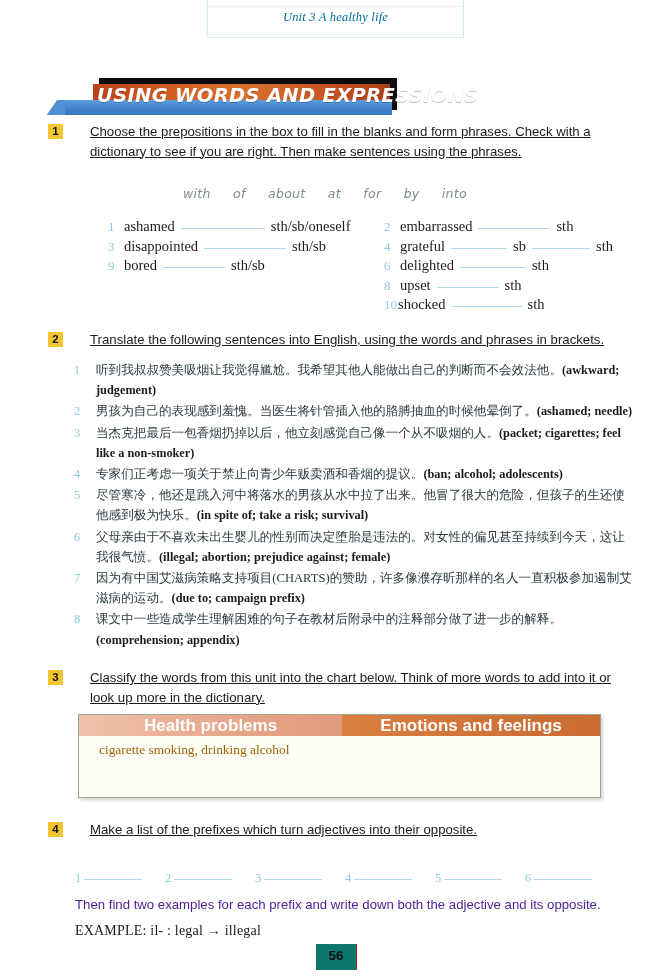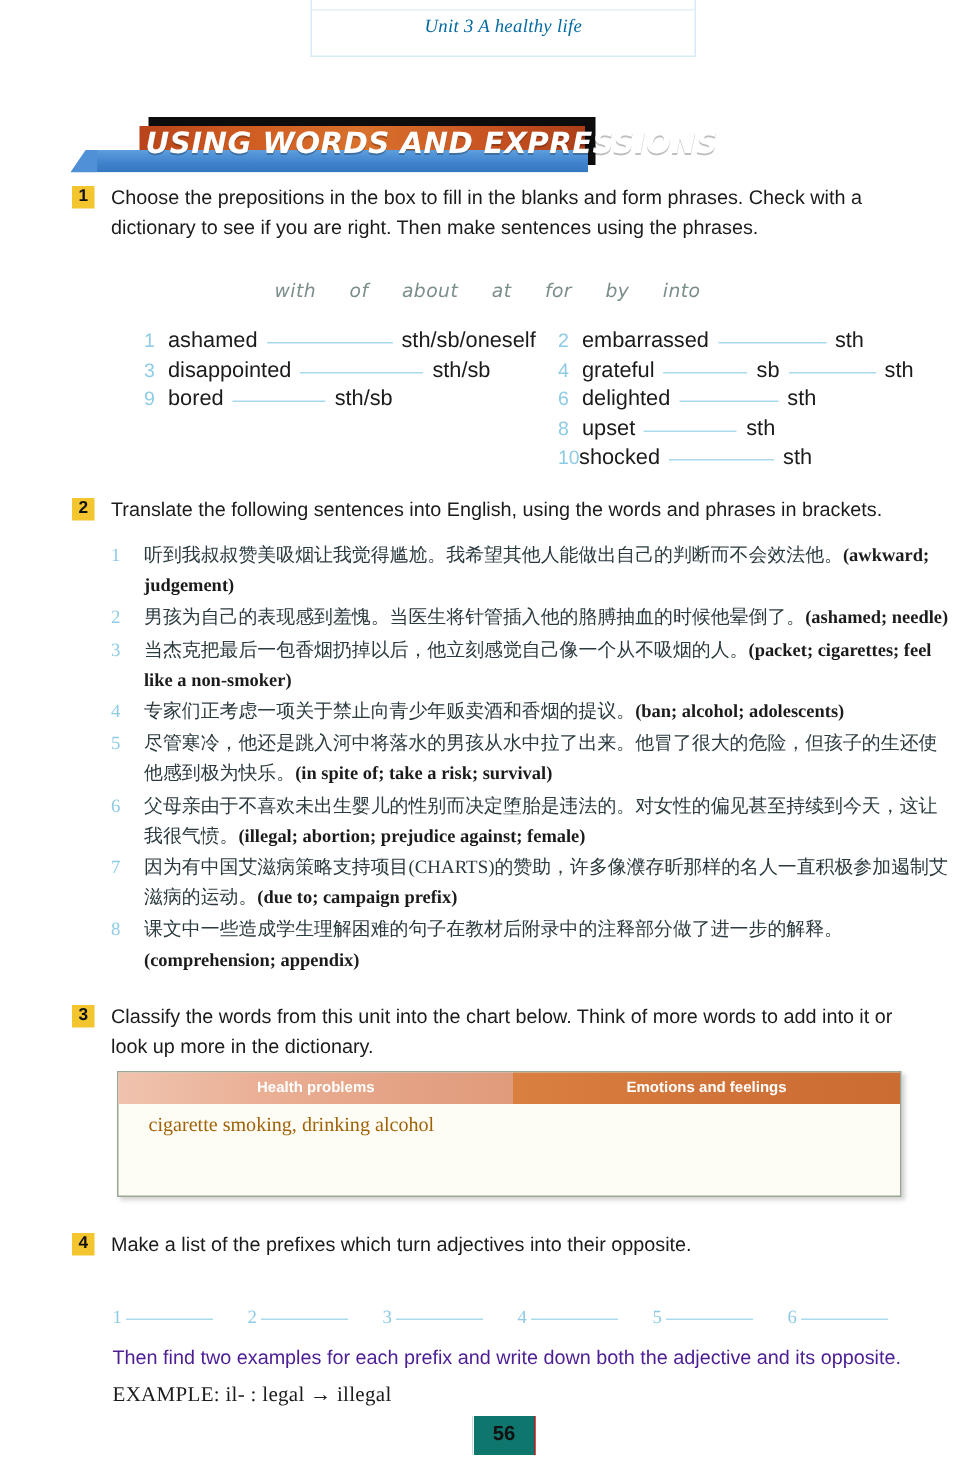--- a/index.html
+++ b/index.html
@@ -118,25 +118,26 @@
     height: 15px;
     background: #f3c62f;
     color: #111111;
     font-family: "Liberation Sans", sans-serif;
     font-weight: bold;
     font-size: 11.5px;
     line-height: 15px;
     text-align: center;
   }
   .ex-body {
-    margin-left: 26px;
+    margin-left: 42px;
     font-family: "Liberation Sans", sans-serif;
     font-size: 13.2px;
     line-height: 19.5px;
     color: #1b1b1b;
+    text-decoration: underline;
   }
 
   
   .prep-row {
     position: absolute;
     left: 0; right: 0;
     top: 186px;
     text-align: center;
     font-family: "DejaVu Sans", sans-serif;
     font-style: italic;
@@ -157,24 +158,25 @@
   .fill-col {
     position: absolute;
     top: 0;
     width: 270px;
   }
   .fill-col.left  { left: 0px; }
   .fill-col.right { left: 276px; }
   .fill-item {
     position: relative;
     height: 19.6px;
-    font-family: Liberation Sans, sans-serif;
+    font-family: Liberation Serif, serif;
     font-size: 14.5px;
     color: #1b1b1b;
     white-space: nowrap;
+    margin-left: 12px;
   }
   .fill-n {
     display: inline-block;
     width: 16px;
     color: #8ecbe4;
     font-size: 13px;
   }
   .fill-n.wide { width: 16px; margin-right: -2px; }
   .blank {
     display: inline-block;
@@ -225,21 +227,21 @@
     box-sizing: border-box;
   }
   .chart-head {
     display: flex;
     height: 21px;
   }
   .chart-th {
     color: #ffffff;
     font-family: "Liberation Sans", sans-serif;
     font-weight: bold;
-    font-size: 10px;
+    font-size: 17px;
     line-height: 21px;
     text-align: center;
   }
   .chart-th.c1 {
     width: 50.5%;
     background: linear-gradient(90deg,#f0c3ae 0%,#eab096 35%,#e4a183 75%,#e09b7c 100%);
   }
   .chart-th.c2 {
     width: 49.5%;
     background: linear-gradient(90deg,#d98040 0%,#d2753a 45%,#cb6c33 100%);

